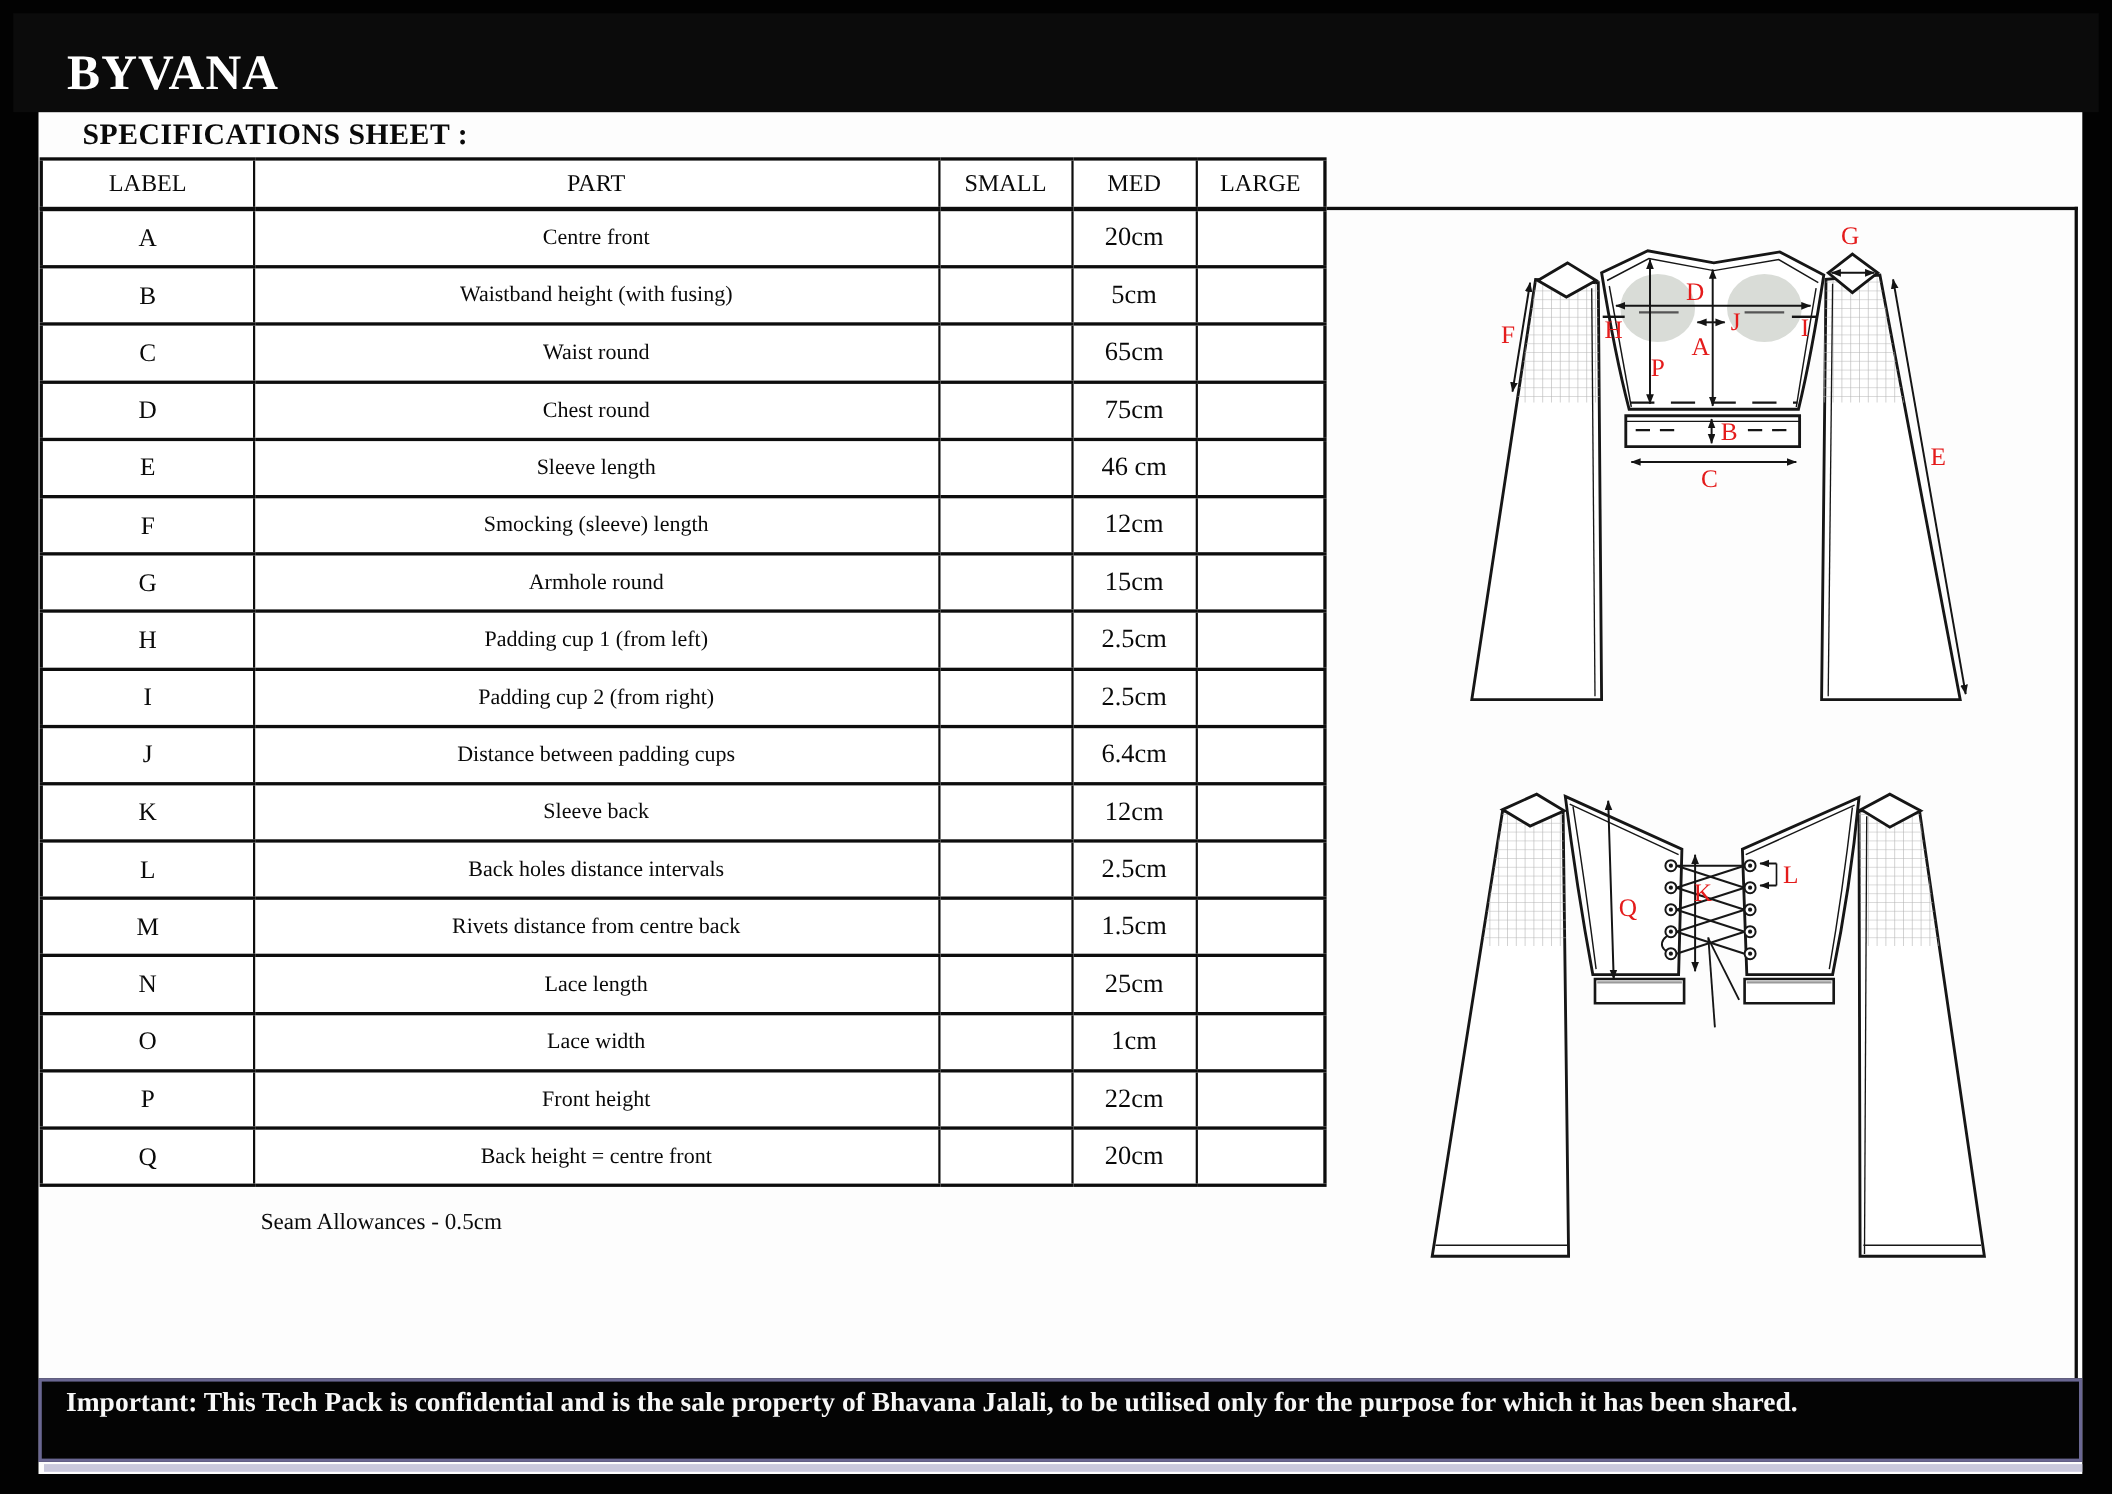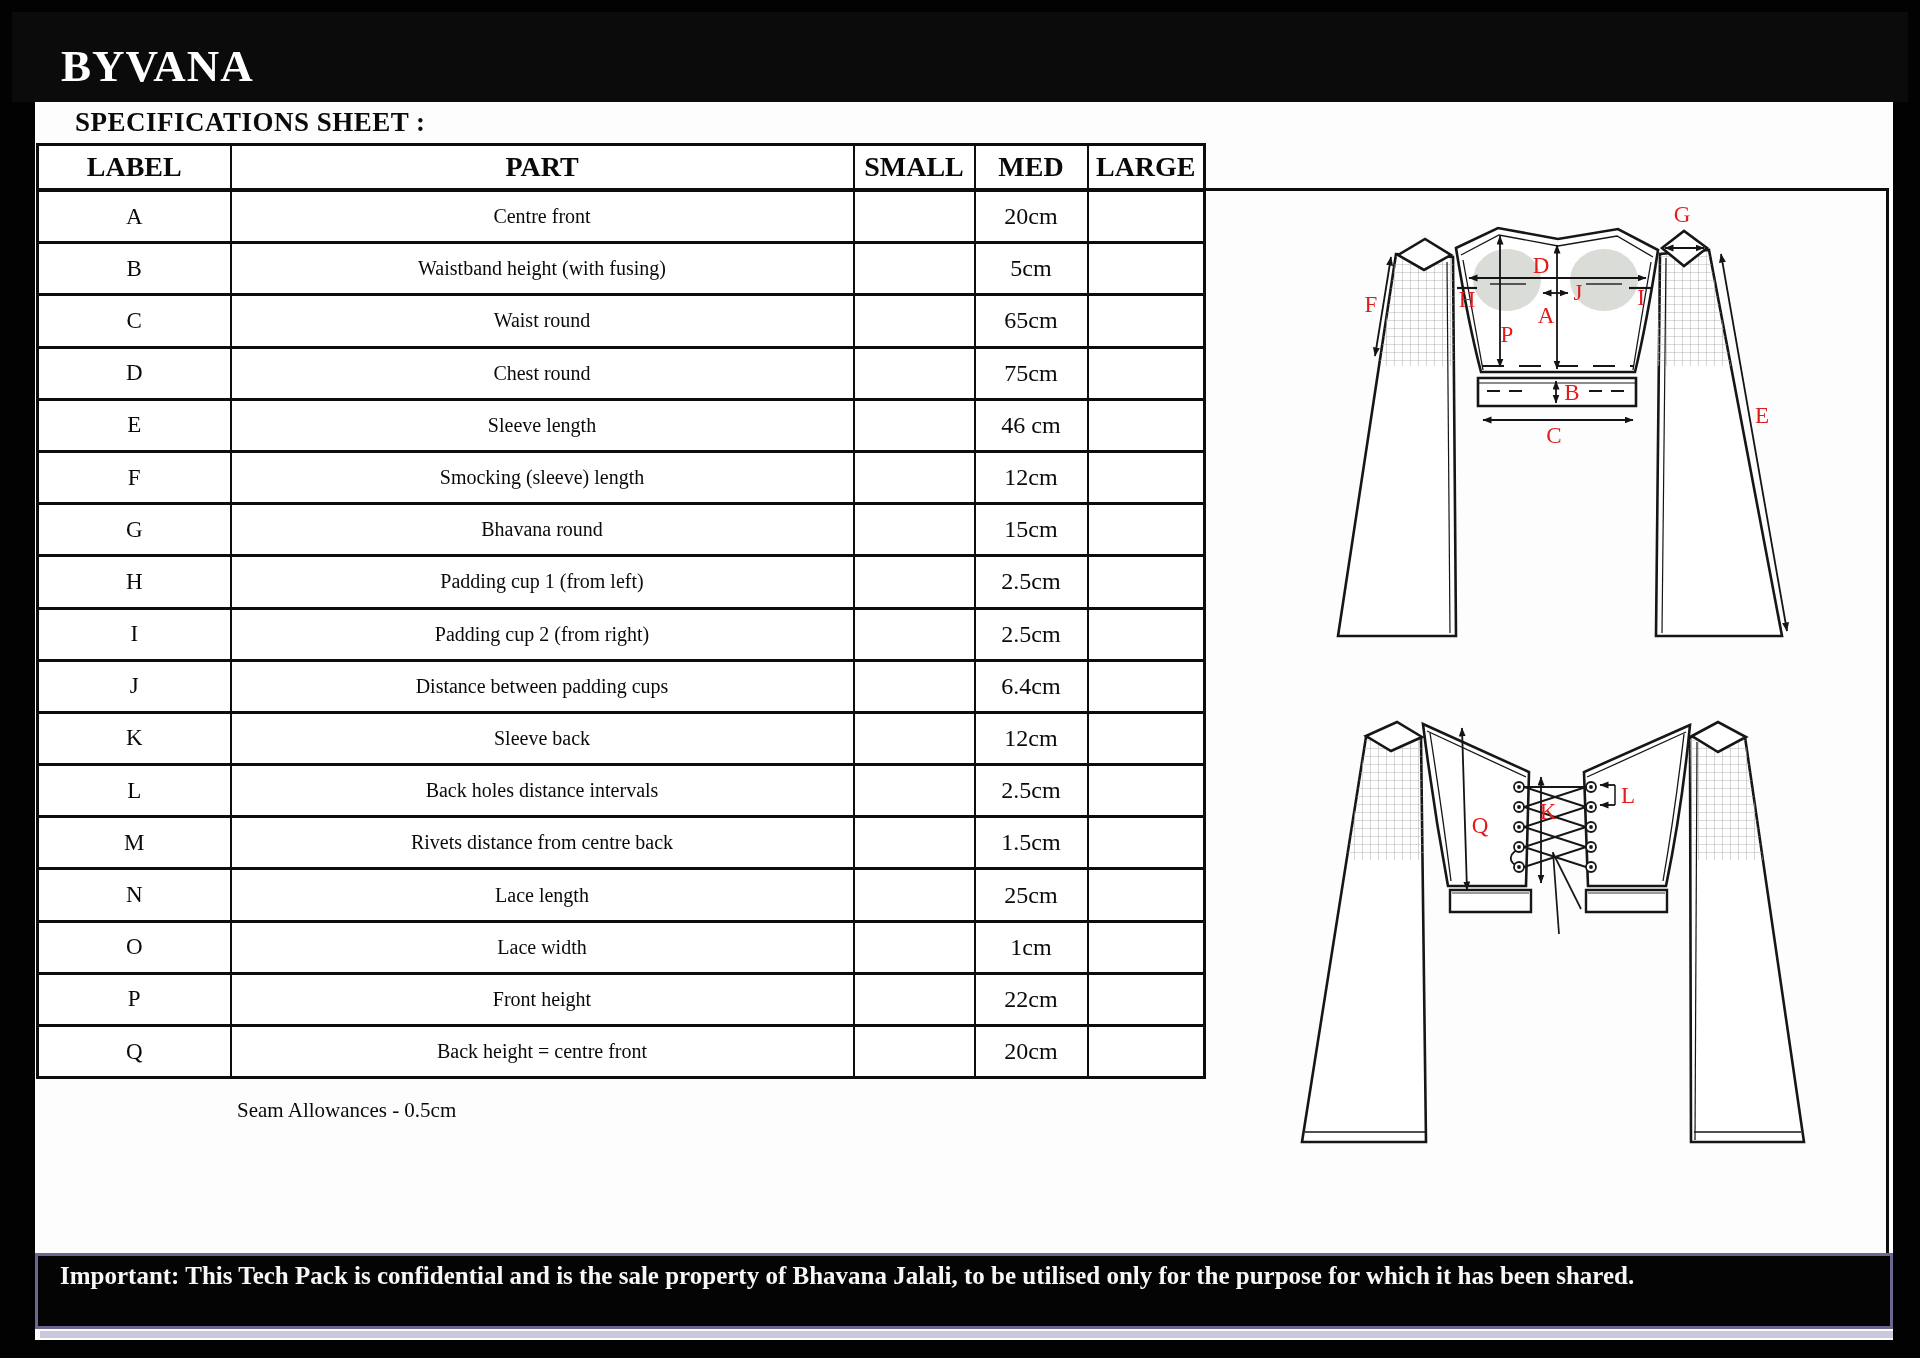--- a/index.html
+++ b/index.html
@@ -5,21 +5,21 @@
   html,body{margin:0;padding:0;background:#000;}
   .page{position:relative;width:1920px;height:1358px;background:#020202;font-family:"Liberation Serif",serif;overflow:hidden;}
   .brandbar{position:absolute;left:12px;top:12px;width:1896px;height:90px;background:#0b0b0b;}
   .brand{position:absolute;left:49px;top:28px;font-size:45px;font-weight:bold;color:#ffffff;letter-spacing:1px;}
   .sheet{position:absolute;left:35px;top:102px;width:1858px;height:1238px;background:#fdfdfd;}
   .sheet-title{position:absolute;left:75px;top:107px;font-size:27px;font-weight:bold;color:#0a0a0a;letter-spacing:.5px;}
   .rule-h{position:absolute;left:36px;top:188px;width:1853px;height:3px;background:#0d0d0d;}
   .rule-v{position:absolute;left:1886px;top:188px;width:3px;height:1065px;background:#0d0d0d;}
   .spec-table{position:absolute;left:36px;top:143px;border-collapse:collapse;table-layout:fixed;background:#fff;border:3px solid #0d0d0d;}
   .spec-table th,.spec-table td{border:2.5px solid #0d0d0d;border-top-width:3px;border-bottom-width:3px;text-align:center;vertical-align:middle;color:#0a0a0a;padding:0;overflow:hidden;}
-  .spec-table th{height:42px;font-size:28px;font-weight:bold;border-bottom-width:4px;}
+  .spec-table th{height:42px;font-size:22px;font-weight:normal;border-bottom-width:4px;}
   .spec-table td{height:49.2px;}
   .c-label{font-size:23px;}
   .c-part{font-size:20px;}
   .c-val{font-size:24px;}
   .seam-note{position:absolute;left:237px;top:1098px;font-size:21px;color:#0a0a0a;}
   .svg-front{position:absolute;left:1290px;top:200px;}
   .svg-back{position:absolute;left:1290px;top:700px;}
   .dlabel{font-family:"Liberation Serif",serif;font-size:23px;}
   .footer{position:absolute;left:35px;top:1253px;width:1858px;height:76px;box-sizing:border-box;background:#040404;border:3px solid #6a6792;padding:4px 0 0 22px;}
   .footer-line{color:#f7f7f7;font-weight:bold;font-size:25px;line-height:32px;white-space:nowrap;}
@@ -94,21 +94,21 @@
         </tr>
       <tr>
           <td class="c-label">F</td>
           <td class="c-part">Smocking (sleeve) length</td>
           <td class="c-val"></td>
           <td class="c-val">12cm</td>
           <td class="c-val"></td>
         </tr>
       <tr>
           <td class="c-label">G</td>
-          <td class="c-part">Bhavana round</td>
+          <td class="c-part">Armhole round</td>
           <td class="c-val"></td>
           <td class="c-val">15cm</td>
           <td class="c-val"></td>
         </tr>
       <tr>
           <td class="c-label">H</td>
           <td class="c-part">Padding cup 1 (from left)</td>
           <td class="c-val"></td>
           <td class="c-val">2.5cm</td>
           <td class="c-val"></td>

